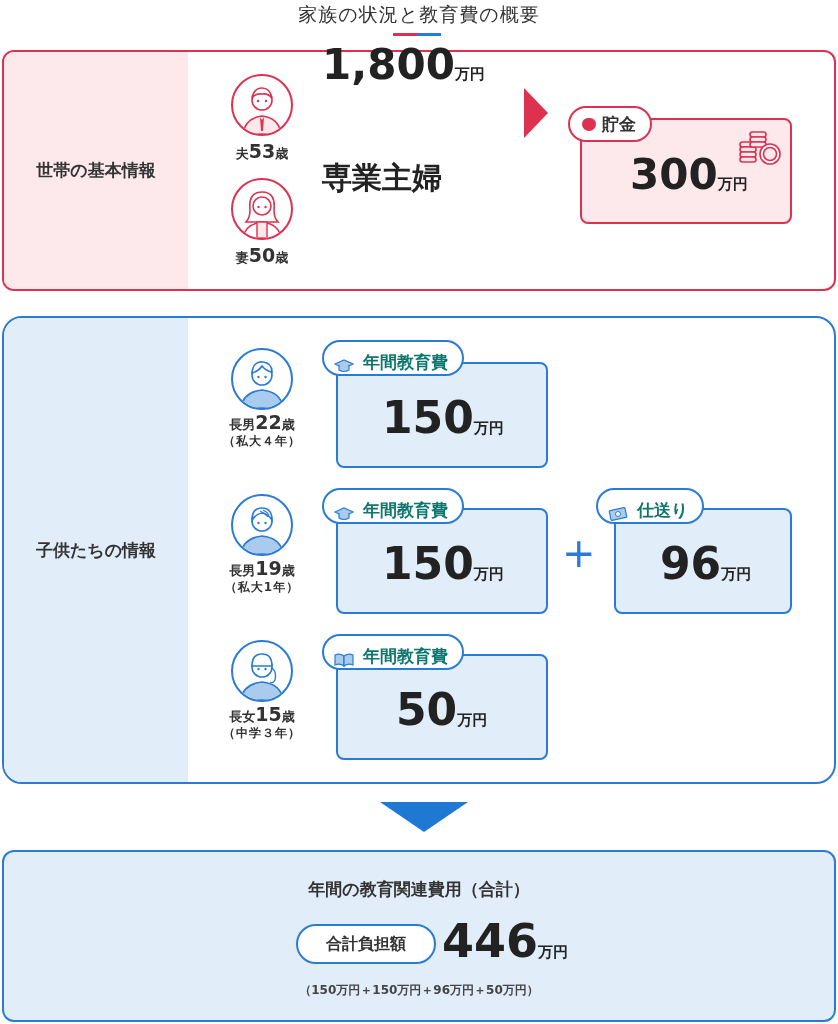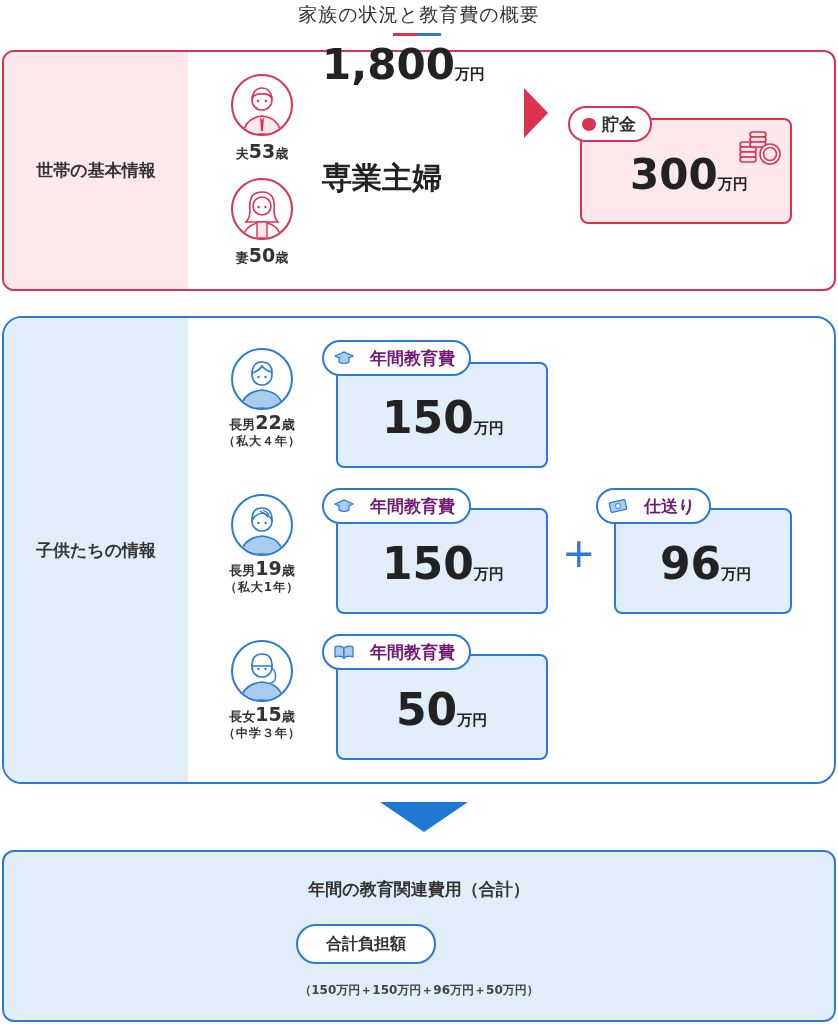--- a/index.html
+++ b/index.html
@@ -38,21 +38,21 @@
 
   
   .children { position: absolute; top: 316px; left: 2px; width: 834px; height: 468px; border: 2px solid #2a7bd5; border-radius: 20px; overflow: hidden; background: #fff; }
   .children .side { position: absolute; top: 0; left: 0; width: 184px; height: 100%; background: #e1edf9; display: flex; align-items: center; justify-content: center; }
   .avatar.blue { border-color: #2a7bd5; }
   .child-label { font-size: 13px; font-weight: bold; margin-top: 4px; color: #333; line-height: 17px; }
   .child-label .big { font-size: 19px; }
   .child-sub { font-size: 12px; font-weight: bold; color: #333; letter-spacing: 1px; }
 
   .edu-card { position: absolute; width: 212px; height: 106px; border: 2px solid #2a7bd5; border-radius: 8px; background: #e1edf9; }
-  .edu-tag { position: absolute; height: 36px; padding: 0 14px 0 10px; background: #fff; border: 2px solid #2a7bd5; border-radius: 18px; display: flex; align-items: center; gap: 16px; font-size: 17px; font-weight: bold; color: #701a75; }
+  .edu-tag { position: absolute; height: 36px; padding: 0 14px 0 10px; background: #fff; border: 2px solid #2a7bd5; border-radius: 18px; display: flex; align-items: flex-end; gap: 9px; font-size: 17px; font-weight: bold; color: #0f766e; }
   .tag-icon { width: 20px; height: 16px; display: block; }
   .edu-value { position: absolute; font-weight: bold; color: #222; }
   .edu-value .num { font-size: 44px; }
   .plus { position: absolute; left: 562px; top: 530px; font-size: 40px; color: #2a7bd5; font-weight: normal; }
 
   .arrow-down { position: absolute; left: 380px; top: 802px; width: 0; height: 0; border-left: 44px solid transparent; border-right: 44px solid transparent; border-top: 30px solid #1f78d1; }
 
   
   .total { position: absolute; top: 850px; left: 2px; width: 834px; height: 172px; border: 2px solid #2a7bd5; border-radius: 12px; background: #e1edf9; }
   .total-heading { position: absolute; top: 26px; left: 0; width: 100%; text-align: center; font-size: 17px; font-weight: bold; color: #333; }
@@ -216,14 +216,15 @@
     </svg>
   <span>年間教育費</span>
 </div>
 <div class="edu-value" style="left:396px; top:684px;"><span class="num">50</span><span class="unit">万円</span></div>
 
 <div class="arrow-down"></div>
 
 <div class="total">
   <div class="total-heading">年間の教育関連費用（合計）</div>
   <div class="total-tag">合計負担額</div>
+  <div class="total-value"><span class="num">446</span><span class="unit">万円</span></div>
   <div class="total-breakdown">（150万円＋150万円＋96万円＋50万円）</div>
 </div>
 
 </body></html>

